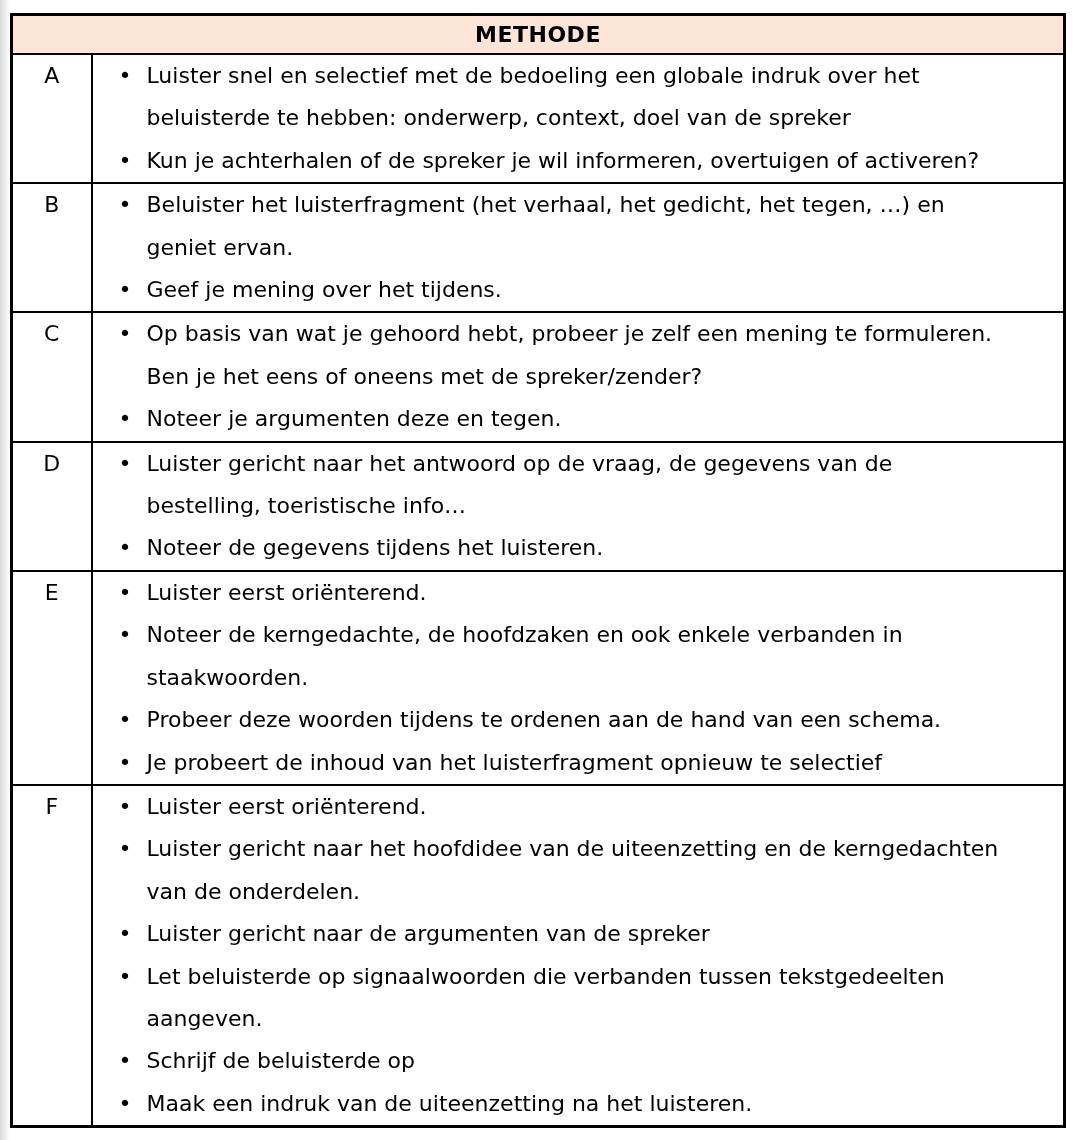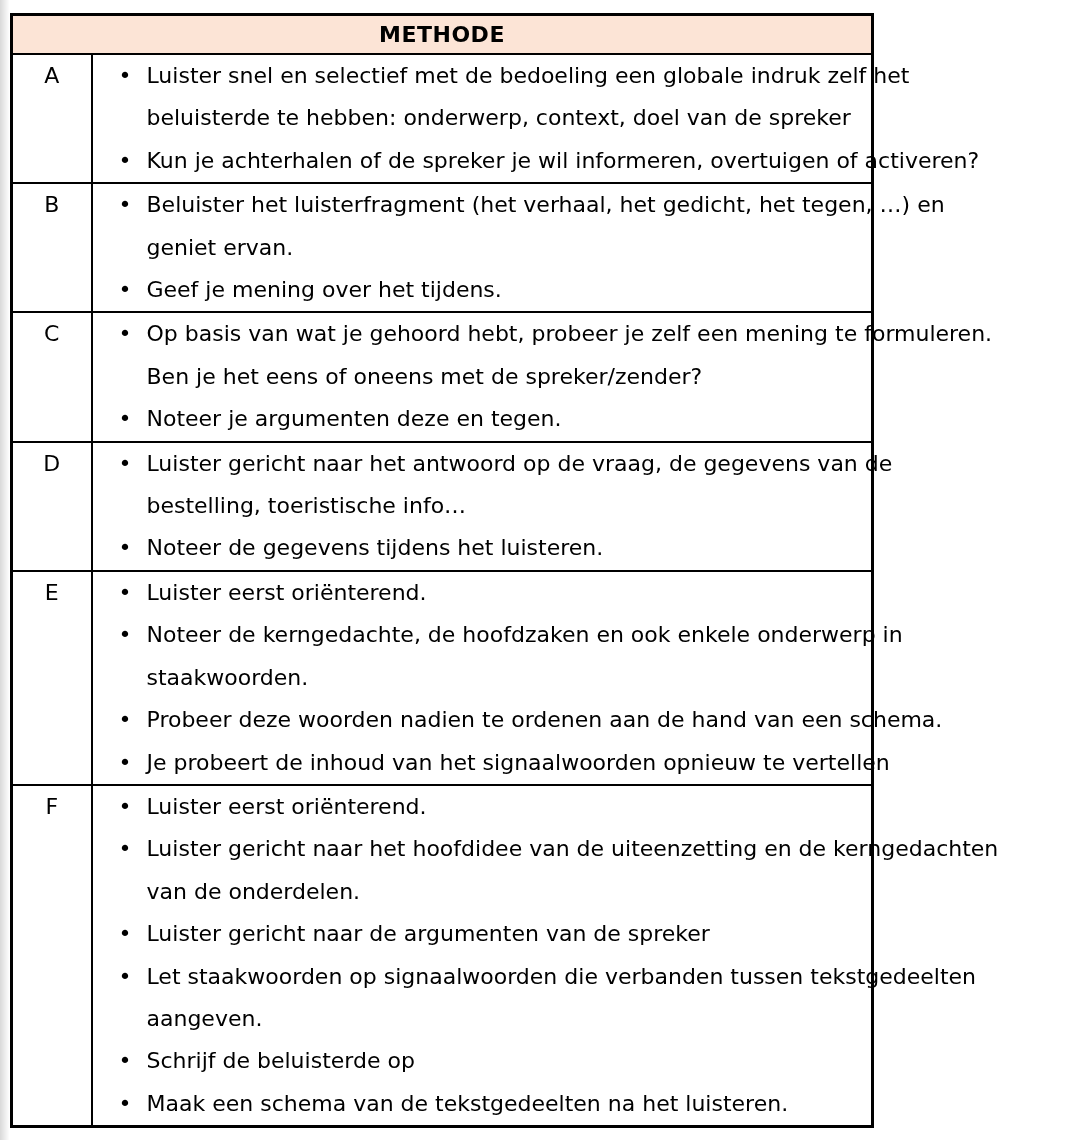--- a/index.html
+++ b/index.html
@@ -20,21 +20,21 @@
     left: 0;
     top: 0;
     width: 9px;
     height: 1140px;
     background: linear-gradient(to right, #d9d9d9, #fdfdfd);
   }
   table.methode-table {
     position: absolute;
     left: 10px;
     top: 13px;
-    width: 864px;
+    width: 1056px;
     border-collapse: collapse;
     table-layout: fixed;
     border: 3px solid #000000;
   }
   col.col-letter { width: 80px; }
   th, td {
     border: 2px solid #000000;
     padding: 0;
     vertical-align: top;
   }
@@ -83,21 +83,21 @@
       <th colspan="2" class="header-cell">METHODE</th>
     </tr>
   </thead>
   <tbody>
 
     <tr>
       <td class="letter-cell">A</td>
       <td class="items-cell">
         <div class="item">
           <span class="bullet">•</span>
-          <span class="text">Luister snel en selectief met de bedoeling een globale indruk zelf het beluisterde te hebben: onderwerp, context, doel van de spreker</span>
+          <span class="text">Luister snel en selectief met de bedoeling een globale indruk over het beluisterde te hebben: onderwerp, context, doel van de spreker</span>
         </div>
         <div class="item">
           <span class="bullet">•</span>
           <span class="text">Kun je achterhalen of de spreker je wil informeren, overtuigen of activeren?</span>
         </div>
       </td>
     </tr>
 
     <tr>
       <td class="letter-cell">B</td>
@@ -143,29 +143,29 @@
 
     <tr>
       <td class="letter-cell">E</td>
       <td class="items-cell">
         <div class="item">
           <span class="bullet">•</span>
           <span class="text">Luister eerst oriënterend.</span>
         </div>
         <div class="item">
           <span class="bullet">•</span>
-          <span class="text">Noteer de kerngedachte, de hoofdzaken en ook enkele onderwerp in staakwoorden.</span>
+          <span class="text">Noteer de kerngedachte, de hoofdzaken en ook enkele verbanden in staakwoorden.</span>
         </div>
         <div class="item">
           <span class="bullet">•</span>
-          <span class="text">Probeer deze woorden nadien te ordenen aan de hand van een schema.</span>
+          <span class="text">Probeer deze woorden tijdens te ordenen aan de hand van een schema.</span>
         </div>
         <div class="item">
           <span class="bullet">•</span>
-          <span class="text">Je probeert de inhoud van het signaalwoorden opnieuw te vertellen</span>
+          <span class="text">Je probeert de inhoud van het luisterfragment opnieuw te selectief</span>
         </div>
       </td>
     </tr>
 
     <tr>
       <td class="letter-cell">F</td>
       <td class="items-cell">
         <div class="item">
           <span class="bullet">•</span>
           <span class="text">Luister eerst oriënterend.</span>
@@ -173,27 +173,27 @@
         <div class="item">
           <span class="bullet">•</span>
           <span class="text">Luister gericht naar het hoofdidee van de uiteenzetting en de kerngedachten van de onderdelen.</span>
         </div>
         <div class="item">
           <span class="bullet">•</span>
           <span class="text">Luister gericht naar de argumenten van de spreker</span>
         </div>
         <div class="item">
           <span class="bullet">•</span>
-          <span class="text">Let staakwoorden op signaalwoorden die verbanden tussen tekstgedeelten aangeven.</span>
+          <span class="text">Let beluisterde op signaalwoorden die verbanden tussen tekstgedeelten aangeven.</span>
         </div>
         <div class="item">
           <span class="bullet">•</span>
           <span class="text">Schrijf de beluisterde op</span>
         </div>
         <div class="item">
           <span class="bullet">•</span>
-          <span class="text">Maak een schema van de tekstgedeelten na het luisteren.</span>
+          <span class="text">Maak een indruk van de uiteenzetting na het luisteren.</span>
         </div>
       </td>
     </tr>
 
   </tbody>
 </table>
 
 </body></html>

